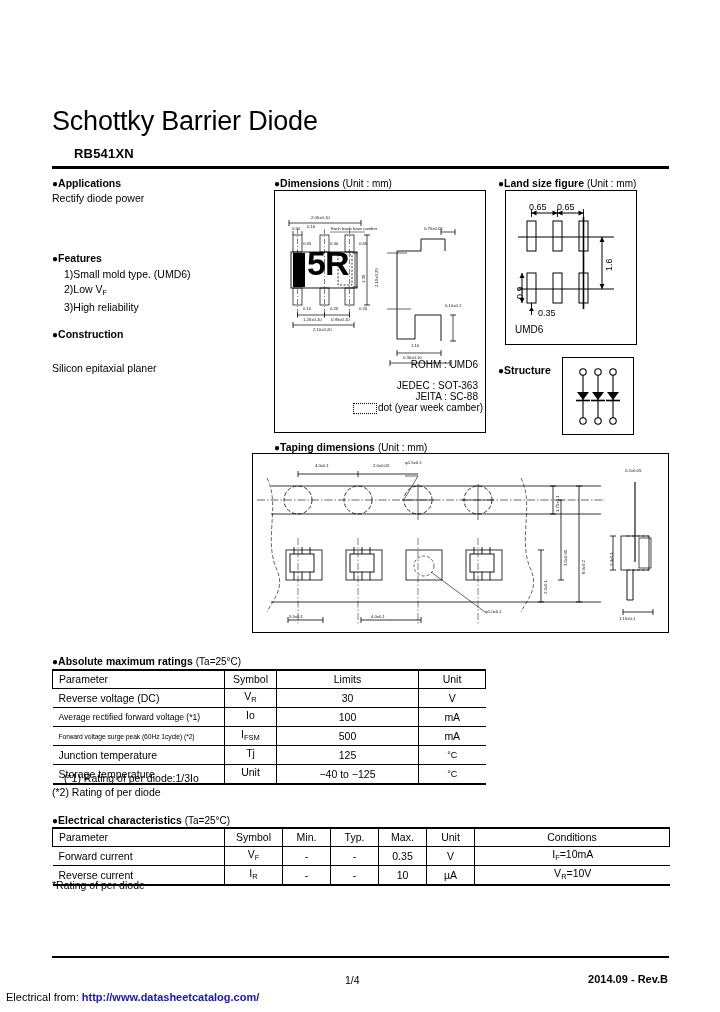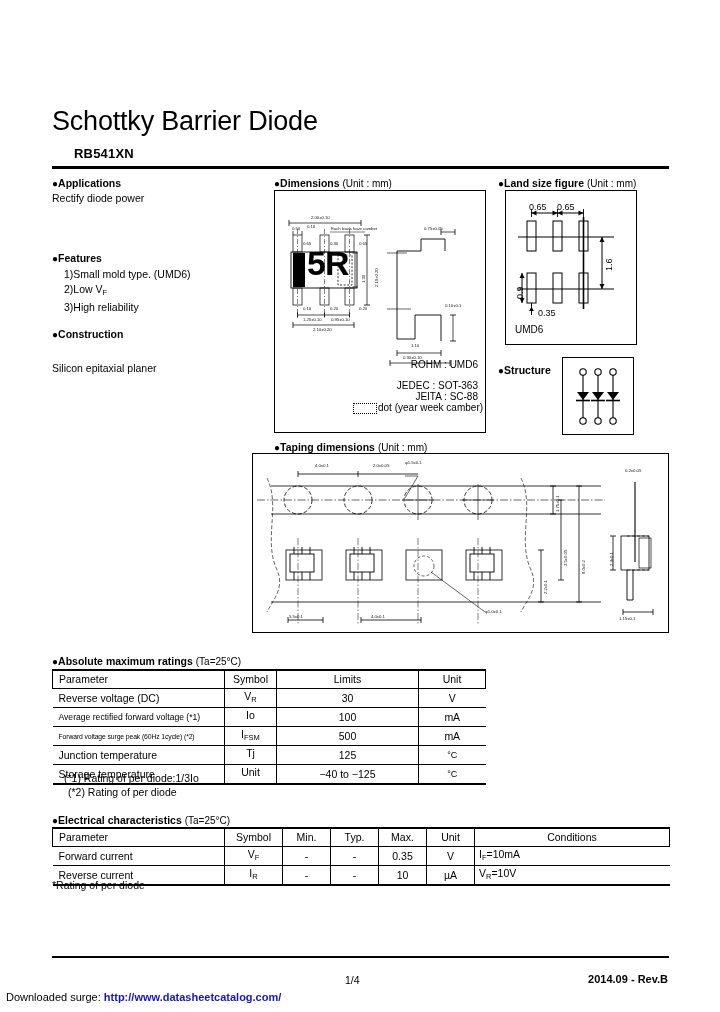--- a/index.html
+++ b/index.html
@@ -114,29 +114,29 @@
     line-height: 13px;
     overflow: hidden;
     white-space: nowrap;
   }
   table.dt thead th {
     border-top: 2.5px solid #000;
     border-bottom: 1.5px solid #000;
   }
   table.dt tbody tr:last-child td { border-bottom: 2.5px solid #000; }
   table.dt td.p, table.dt th.p { text-align: left; padding-left: 6px; }
-  table.dt td.cond { text-align: left; padding-left: 4px; }
+  table.dt td.cond { text-align: center; padding-left: 4px; }
   table.dt td.tiny { font-size: 6.8px; letter-spacing: -0.1px; }
   table.dt td.nl { border-left: none; }
   table.dt td.nr { border-right: none; }
 
   #amr-heading { left: 52px; top: 655px; }
   #amr-table   { left: 52px; top: 669px; }
   #amr-note1   { left: 64px; top: 772px; }
-  #amr-note2   { left: 52px; top: 786px; margin-left: 16px; }
+  #amr-note2   { left: 52px; top: 786px; }
 
   #ec-heading { left: 52px; top: 814px; }
   #ec-table   { left: 52px; top: 827px; }
   #ec-note    { left: 52px; top: 879px; }
 
   
   .rule-bottom {
     position: absolute;
     left: 52px;
     top: 956px;
@@ -611,16 +611,16 @@
         </tr>
       </tbody>
     </table>
   </div>
   <div class="body-text" id="ec-note">*Rating of per diode</div>
 
   <div class="rule-bottom"></div>
   <div id="page-number">1/4</div>
   <div id="revision">2014.09 -  Rev.B</div>
   <div id="download-line">
-    <span>Downloaded surge: </span><span class="url">http://www.datasheetcatalog.com/</span>
+    <span>Electrical from: </span><span class="url">http://www.datasheetcatalog.com/</span>
   </div>
 
 </div>
 
 </body></html>

